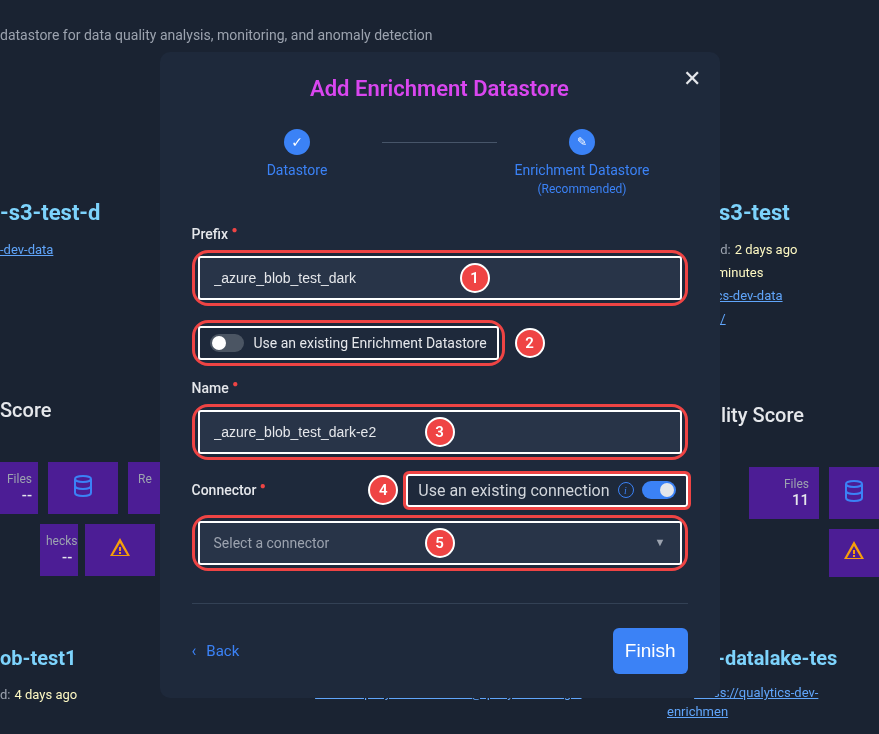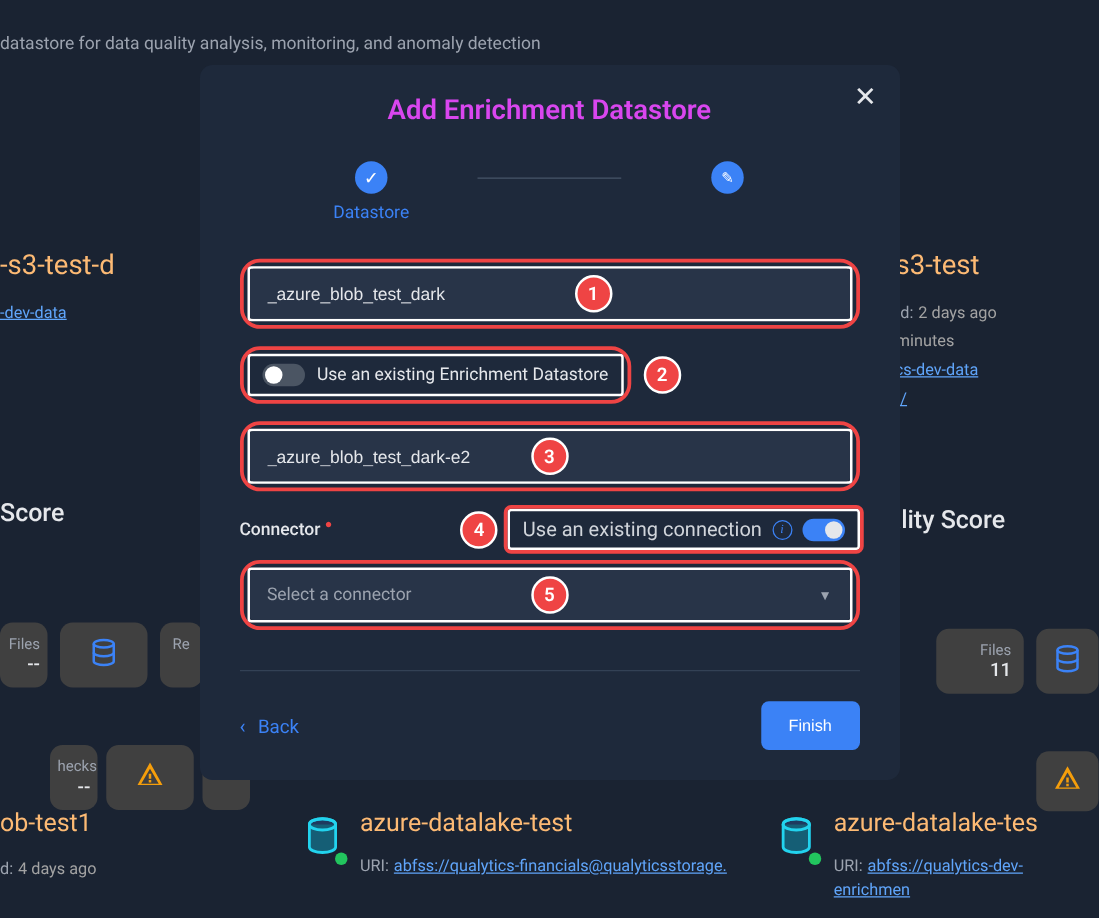--- a/index.html
+++ b/index.html
@@ -17,35 +17,34 @@
     position: absolute;
     inset: 0;
     padding: 0;
   }
   .bg-subtitle {
     color: #9ca3af;
     font-size: 14px;
     padding: 27px 0 0 0;
   }
   .bg-card-title {
-    color: #fdba74;
+    color: #7dd3fc;
     font-size: 22px;
-    font-weight: 400;
+    font-weight: 700;
   }
   .bg-link { color: #60a5fa; text-decoration: underline; font-size: 13px; }
   .bg-label { color: #9ca3af; font-size: 13px; }
-  .bg-val { color: #a3a3a3; font-size: 13px; }
+  .bg-val { color: #fef9c3; font-size: 13px; }
   .quality-score { font-size: 20px; color: #e5e7eb; font-weight: 500; }
   .stat-box {
-    background: #404040;
-    border-radius: 10px;
+    background: #4c1d95;
+    border-radius: 0;
     padding: 10px;
     min-width: 70px;
     text-align: right;
-    margin-top: 36px;
   }
   .stat-label { color: #9ca3af; font-size: 12px; }
   .stat-val { color: #e5e7eb; font-size: 15px; font-weight: 500; }
   
   .modal-backdrop {
     position: absolute;
     inset: 0;
     display: flex;
     align-items: flex-start;
     justify-content: center;
@@ -232,22 +231,22 @@
     cursor: pointer;
     display: flex;
     align-items: center;
     gap: 10px;
   }
   .finish-btn {
     background: #3b82f6;
     color: #fff;
     border: none;
     border-radius: 6px;
-    padding: 12px 22px;
-    font-size: 13px;
+    padding: 12px 12px;
+    font-size: 19px;
     font-weight: 500;
     cursor: pointer;
   }
   .chevron-down { font-size: 11px; color: #9ca3af; }
   .chevron-left { font-size: 16px; }
   .check-mark { font-size: 14px; }
   .pencil-icon { font-size: 12px; }
   .bg-right-card {
     position: absolute;
     right: 0;
@@ -410,24 +409,31 @@
         <div class="step-circle">
           <span class="check-mark">✓</span>
         </div>
         <div class="step-label">Datastore</div>
       </div>
       <div class="step-line"></div>
       <div class="step">
         <div class="step-circle">
           <span class="pencil-icon">✎</span>
         </div>
+        <div class="step-label">
+          <span>Enrichment Datastore</span><br>
+          <span class="step-sub">(Recommended)</span>
+        </div>
       </div>
     </div>
 
     <div class="form-group">
+      <label class="form-label">
+        <span>Prefix</span> <span class="req">●</span>
+      </label>
       <div class="annot-outer">
         <div class="annot-inner-white">
           <input class="text-input" value="_azure_blob_test_dark" style="">
         </div>
         <div class="annot-badge" style="top:50%; left:50%; transform:translate(20px,-50%);">1</div>
       </div>
     </div>
 
     <div class="form-group" style="position:relative;">
       <div style="display:inline-block; position:relative;">
@@ -439,20 +445,23 @@
               </div>
               <span>Use an existing Enrichment Datastore</span>
             </div>
           </div>
         </div>
         <div class="annot-badge" style="top:50%; right:-40px; transform:translateY(-50%);">2</div>
       </div>
     </div>
 
     <div class="form-group">
+      <label class="form-label">
+        <span>Name</span> <span class="req">●</span>
+      </label>
       <div class="annot-outer">
         <div class="annot-inner-white">
           <input class="text-input" value="_azure_blob_test_dark-e2" style="">
         </div>
         <div class="annot-badge" style="top:50%; left:50%; transform:translate(-15px,-50%);">3</div>
       </div>
     </div>
 
     <div class="form-group">
       <div class="connector-row">

